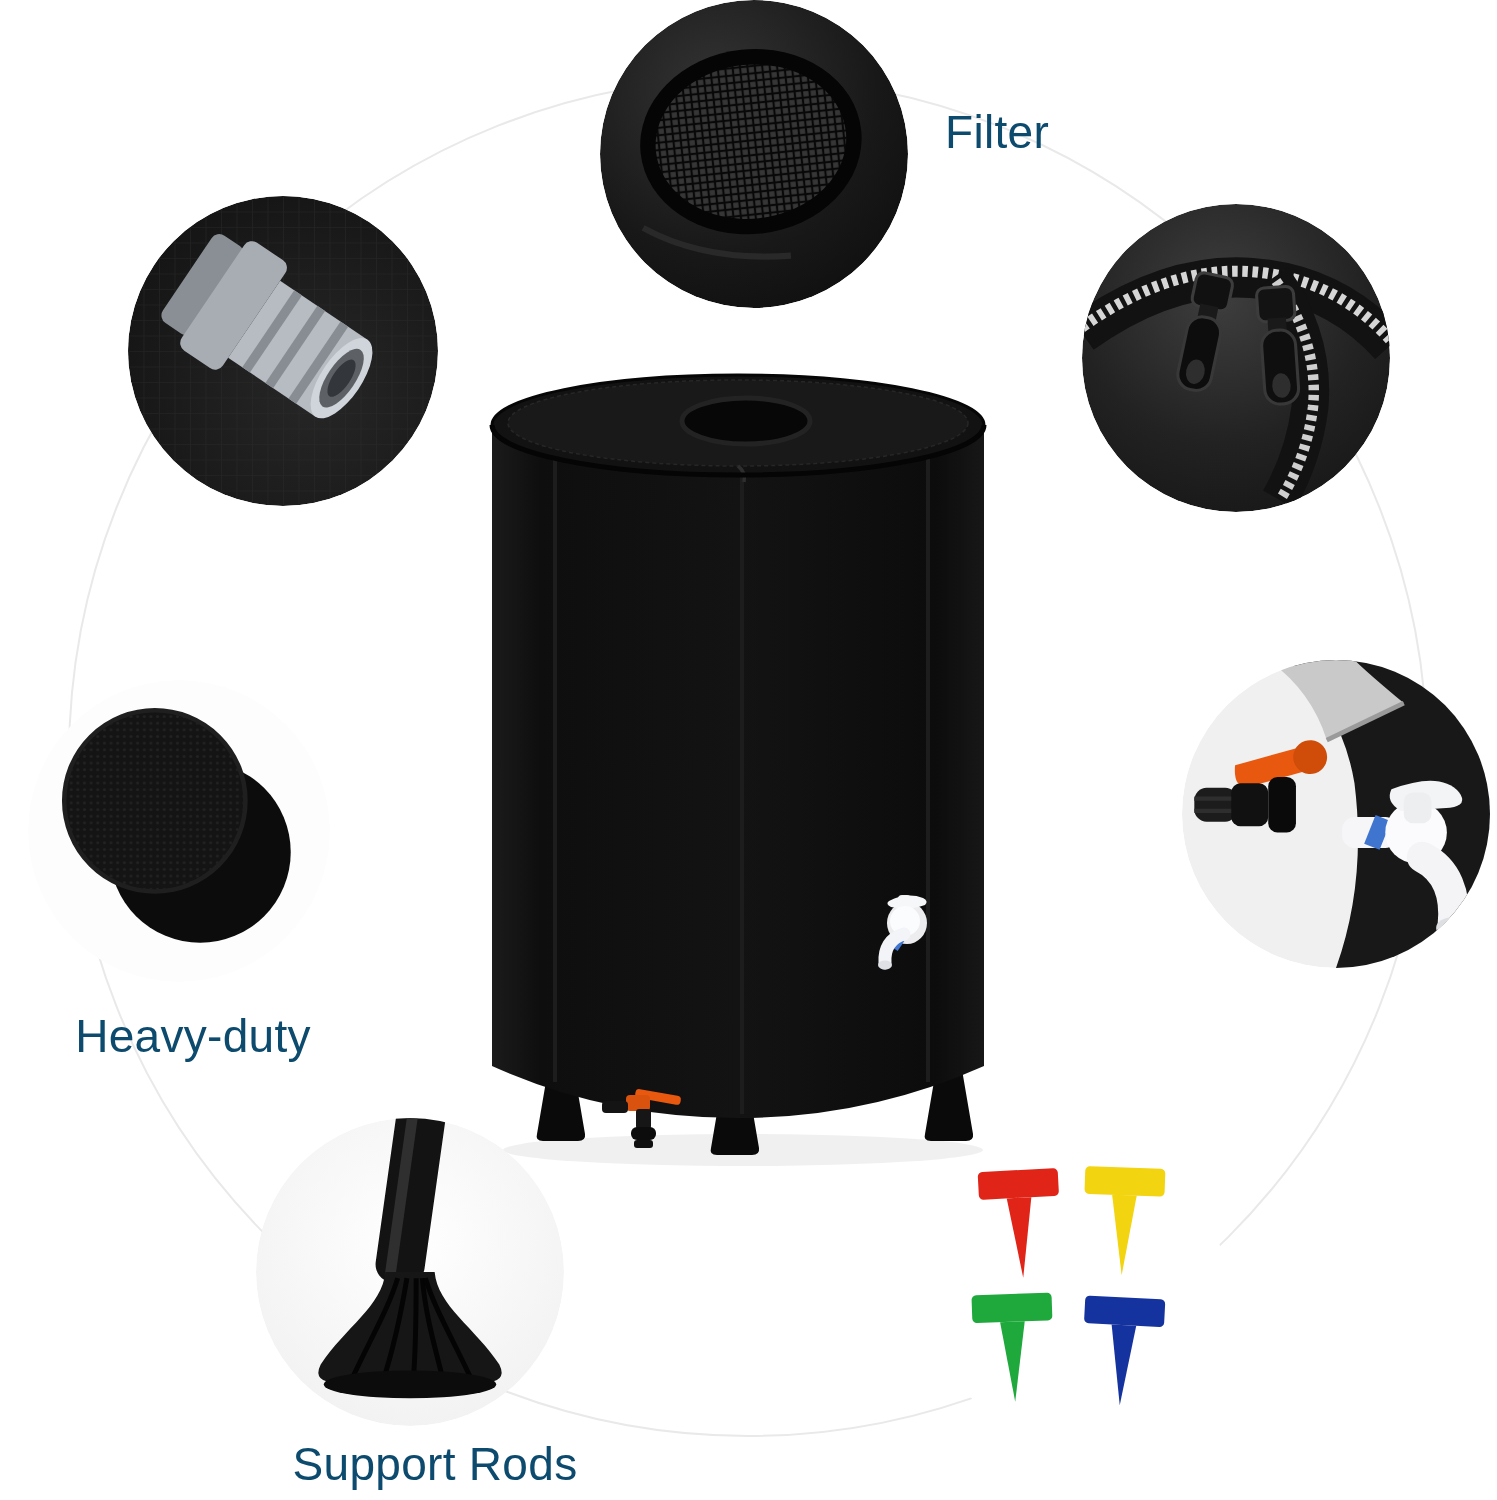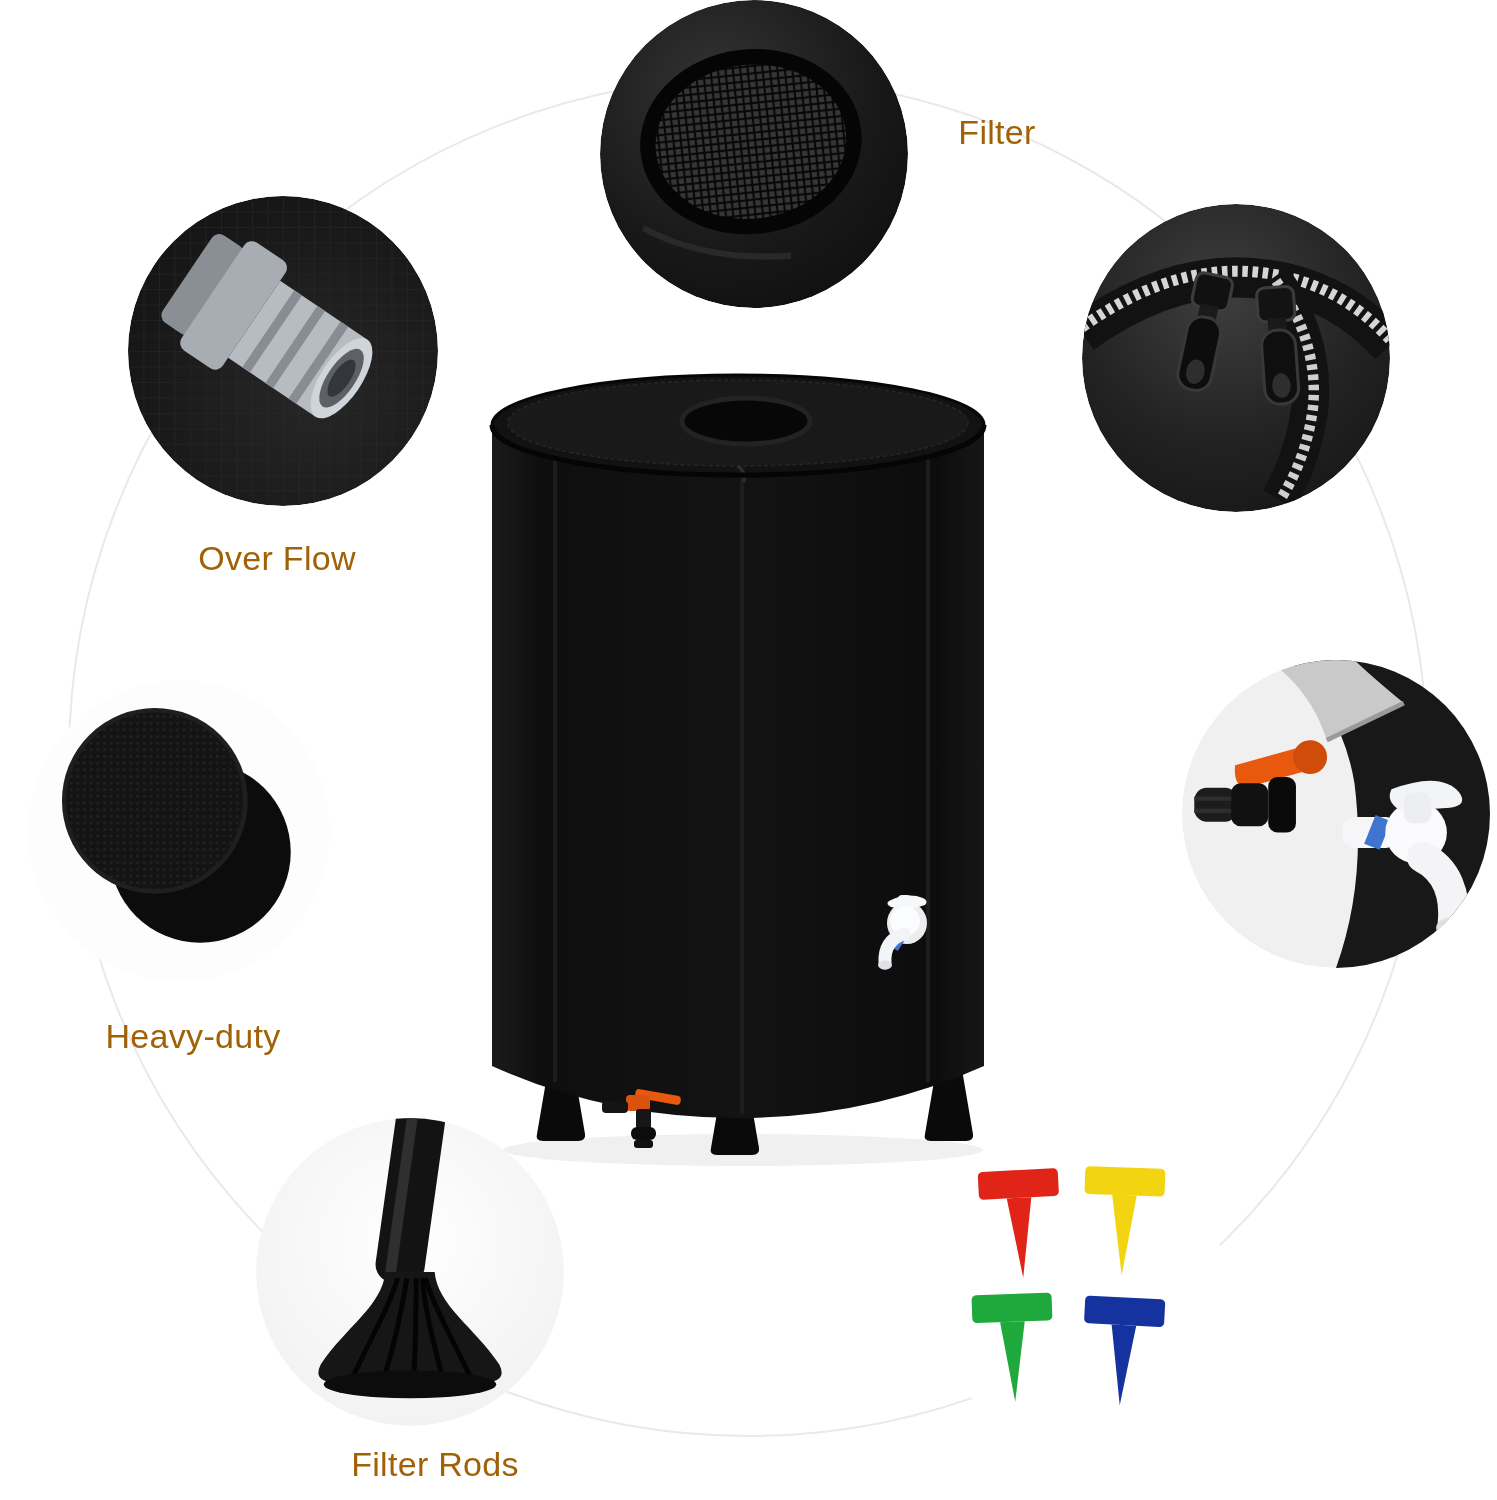--- a/index.html
+++ b/index.html
@@ -4,21 +4,21 @@
 <style>
   * { margin:0; padding:0; box-sizing:border-box; }
   html,body { background:#fff; font-family:"Liberation Sans", sans-serif; }
   .canvas { position:relative; width:1497px; height:1500px; background:#fff; overflow:hidden; }
   .guide-ring { position:absolute; left:68px; top:77px; width:1360px; height:1360px;
                 border:2px solid #e9e9e9; border-radius:50%; }
   .callout { position:absolute; border-radius:50%; overflow:hidden; }
   .callout svg { display:block; width:100%; height:100%; }
   .barrel { position:absolute; left:488px; top:368px; width:500px; height:810px; }
   .barrel svg { display:block; width:100%; height:100%; }
-  .label { position:absolute; font-size:34px; font-weight:500; color:#a16207;
+  .label { position:absolute; font-size:46px; font-weight:500; color:#0c4a6e;
            text-align:center; letter-spacing:0.3px; line-height:56px; }
 </style>
 </head>
 <body>
 
 <div class="canvas">
 
   <div class="guide-ring"></div>
 
   <div class="barrel">
@@ -242,24 +242,23 @@
       </g>
       <g transform="translate(55,55) rotate(3)" fill="#14339e">
         <rect x="0" y="0" width="26" height="9" rx="1.5"></rect>
         <polygon points="9,9 17,9 13,35"></polygon>
       </g>
     </svg>
   </div>
 
   <div class="label" style="left:797px; top:104px; width:400px">Filter</div>
 
-  <div class="label" style="left:77px; top:530px; width:400px">Over Flow</div>
 
 
   <div class="label" style="left:0; top:1008px; width:386px">
     <div>Heavy-duty</div>
   </div>
 
 
-  <div class="label" style="left:235px; top:1436px; width:400px">Filter Rods</div>
+  <div class="label" style="left:235px; top:1436px; width:400px">Support Rods</div>
 
 
 </div>
 
 </body></html>

